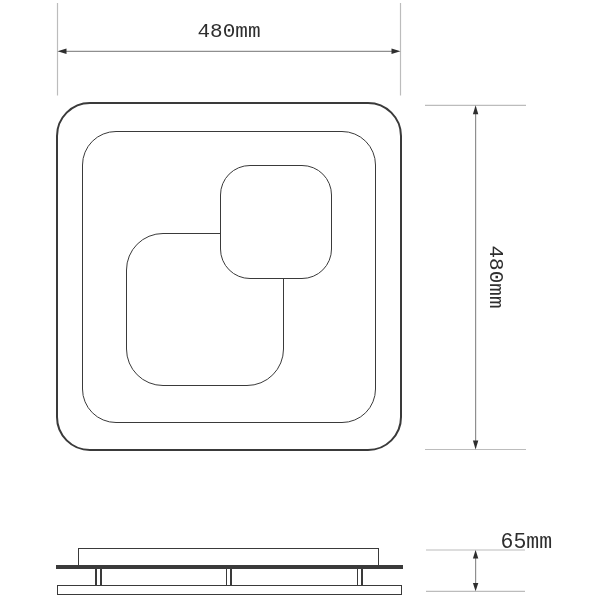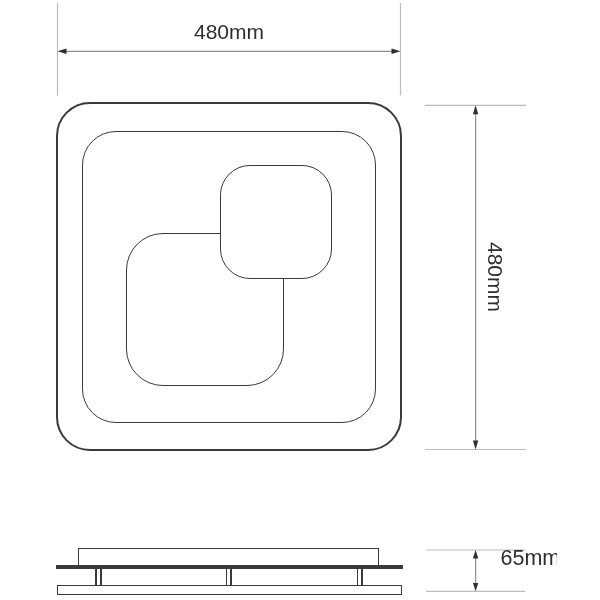--- a/index.html
+++ b/index.html
@@ -13,20 +13,21 @@
   body{
     background:var(--background);
     font-family:"Liberation Sans","DejaVu Sans",sans-serif;
     color:var(--label-text);
   }
   .canvas{
     position:relative;
     width:557px;height:600px;
     background:var(--background);
     overflow:hidden;
+    font-family:Liberation Mono, monospace;
   }
   .abs{position:absolute;box-sizing:border-box;}
   
   .outer-ring{
     left:56px;top:101.5px;width:345.5px;height:349.5px;
     border:2.4px solid var(--outline);border-radius:34px;
   }
   .inner-ring{
     left:81.5px;top:130.5px;width:294px;height:292px;
     border:1.7px solid var(--outline);border-radius:34px;
@@ -65,21 +66,21 @@
   .arrow{fill:var(--label-text);stroke:none;}
   .dim-label{
     font-size:21px;color:var(--label-text);
     white-space:nowrap;line-height:1;
   }
   .width-label{left:169px;top:21px;width:120px;text-align:center;}
   .height-label{
     left:494.5px;top:277px;
     transform:translate(-50%,-50%) rotate(90deg);
   }
-  .depth-label{left:500.5px;top:548px;font-size:21.5px;}
+  .depth-label{left:500.5px;top:532px;font-size:21.5px;}
 </style>
 </head>
 <body>
 
 <div class="canvas">
 
   <svg class="dims abs" viewBox="0 0 600 600" xmlns="http://www.w3.org/2000/svg">
     <g>
       <line class="ext" x1="57.5" y1="3" x2="57.5" y2="95.5"></line>
       <line class="ext" x1="400.5" y1="3" x2="400.5" y2="95.5"></line>

